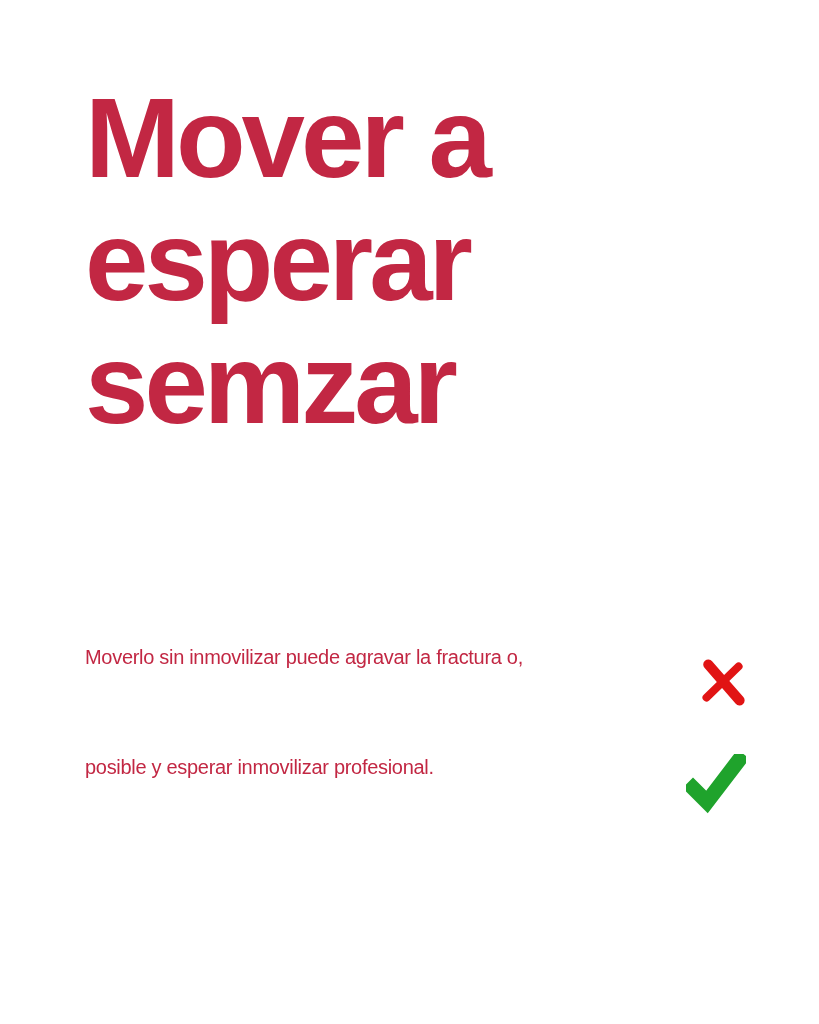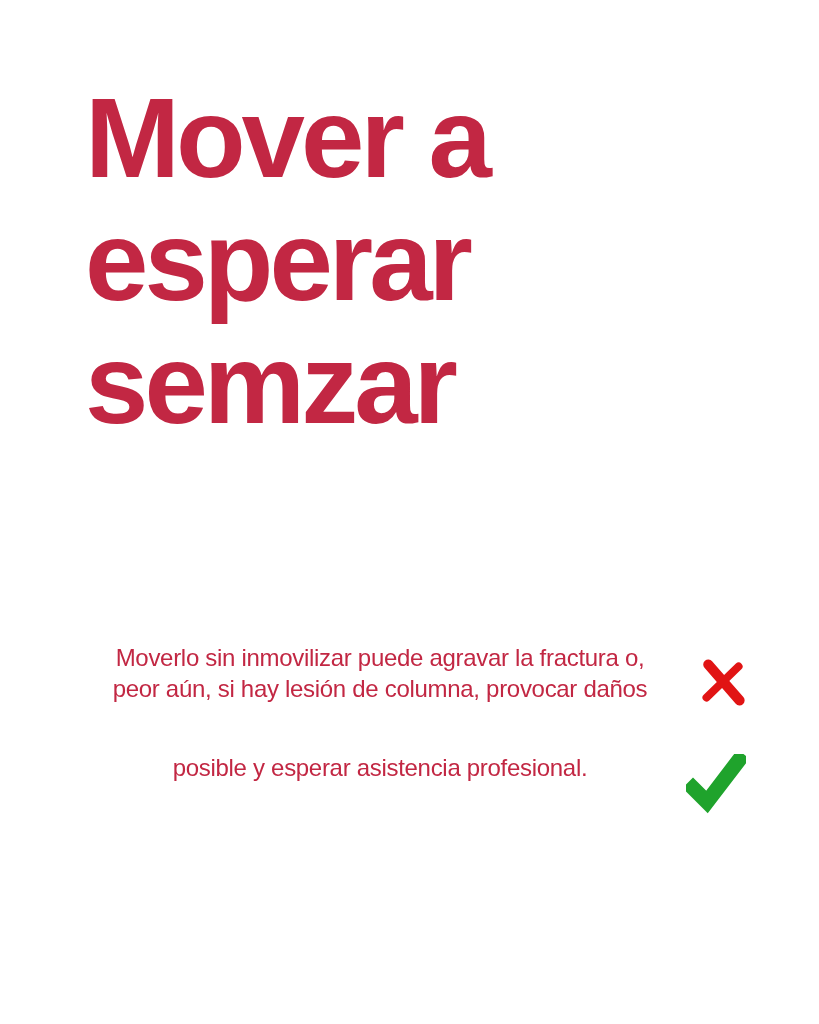--- a/index.html
+++ b/index.html
@@ -20,25 +20,24 @@
     font-size: 114px;
     line-height: 123px;
     letter-spacing: -4px;
     white-space: nowrap;
   }
   .para {
     position: absolute;
     left: 85px;
     width: 590px;
     color: #c22743;
-    font-size: 24px;
+    font-size: 20px;
     line-height: 31px;
     letter-spacing: -0.3px;
     white-space: nowrap;
-    text-align: center;
   }
   .para-warning { top: 642px; }
   .para-advice  { top: 752px; }
   .icon-x {
     position: absolute;
     left: 700px;
     top: 657px;
     width: 46px;
     height: 50px;
   }
@@ -80,30 +79,29 @@
 <div id="poster">
 
   <h1 class="headline" style="margin:0;">
     <div>Mover a</div>
     <div>esperar</div>
     <div>semzar</div>
   </h1>
 
   <div class="para para-warning">
     <div>Moverlo sin inmovilizar puede agravar la fractura o,</div>
-    <div>peor aún, si hay lesión de columna, provocar daños</div>
   </div>
 
   <svg class="icon-x" viewBox="0 0 50 52">
     <path d="M9 7 L43 46" stroke="#e11414" stroke-width="11" stroke-linecap="round" fill="none"></path>
     <path d="M42 9 L7 43" stroke="#e11414" stroke-width="8.5" stroke-linecap="round" fill="none"></path>
   </svg>
 
   <div class="para para-advice">
-    <div>posible y esperar asistencia profesional.</div>
+    <div>posible y esperar inmovilizar profesional.</div>
   </div>
 
   <svg class="icon-check" viewBox="0 0 60 62">
     <path d="M7 34 L21 48 L53 6" stroke="#1fa32c" stroke-width="15" stroke-linecap="square" stroke-linejoin="miter" fill="none"></path>
   </svg>
 
   <div class="logo">
     <svg class="logo-mark" viewBox="0 0 78 31">
 
       <line class="speedline" x1="24" y1="3" x2="42" y2="3" stroke-dasharray="4 2.5"></line>

